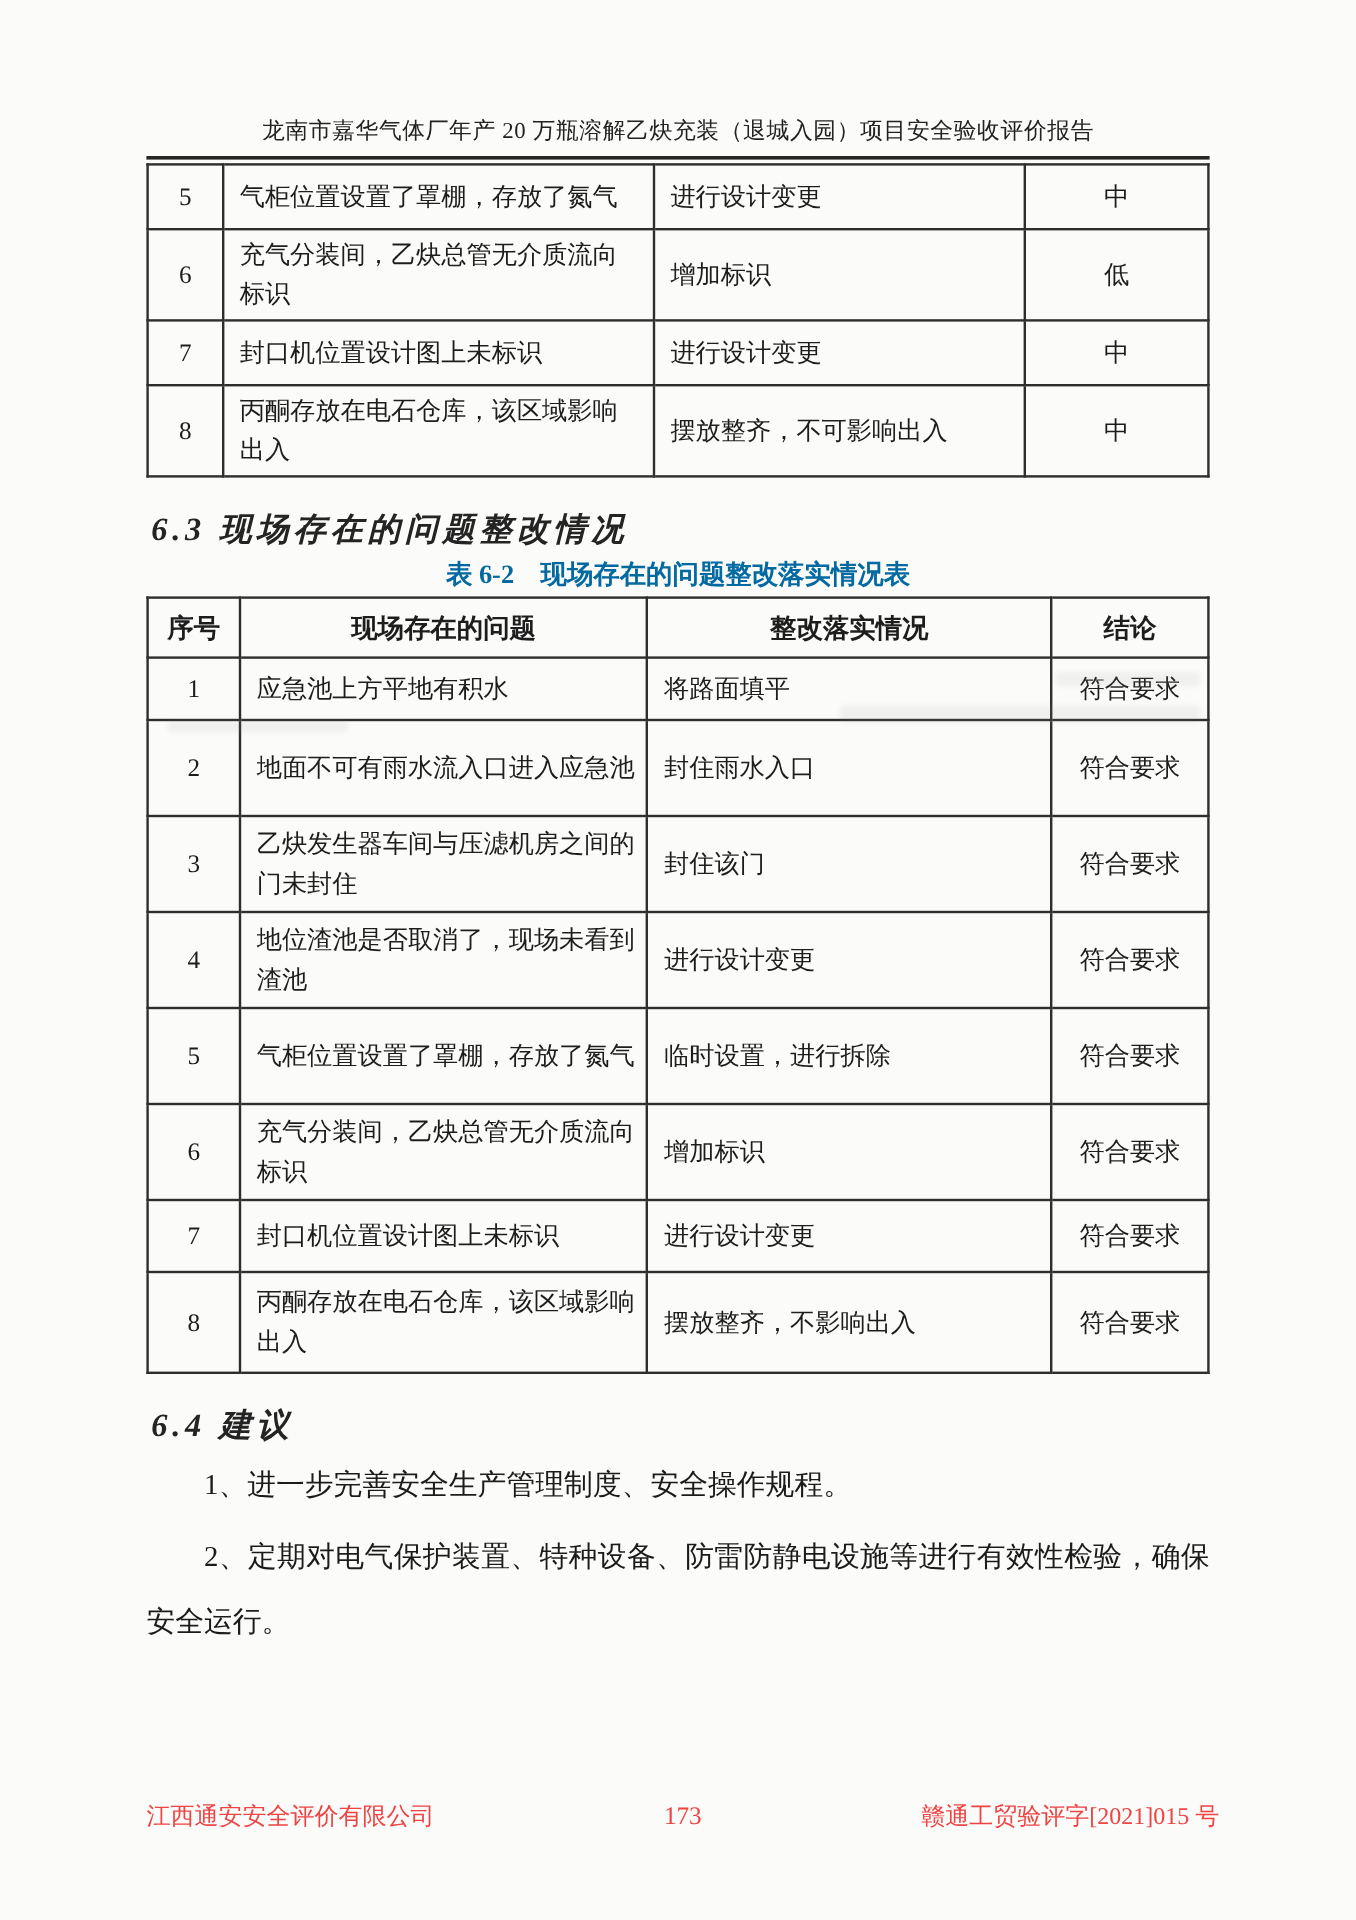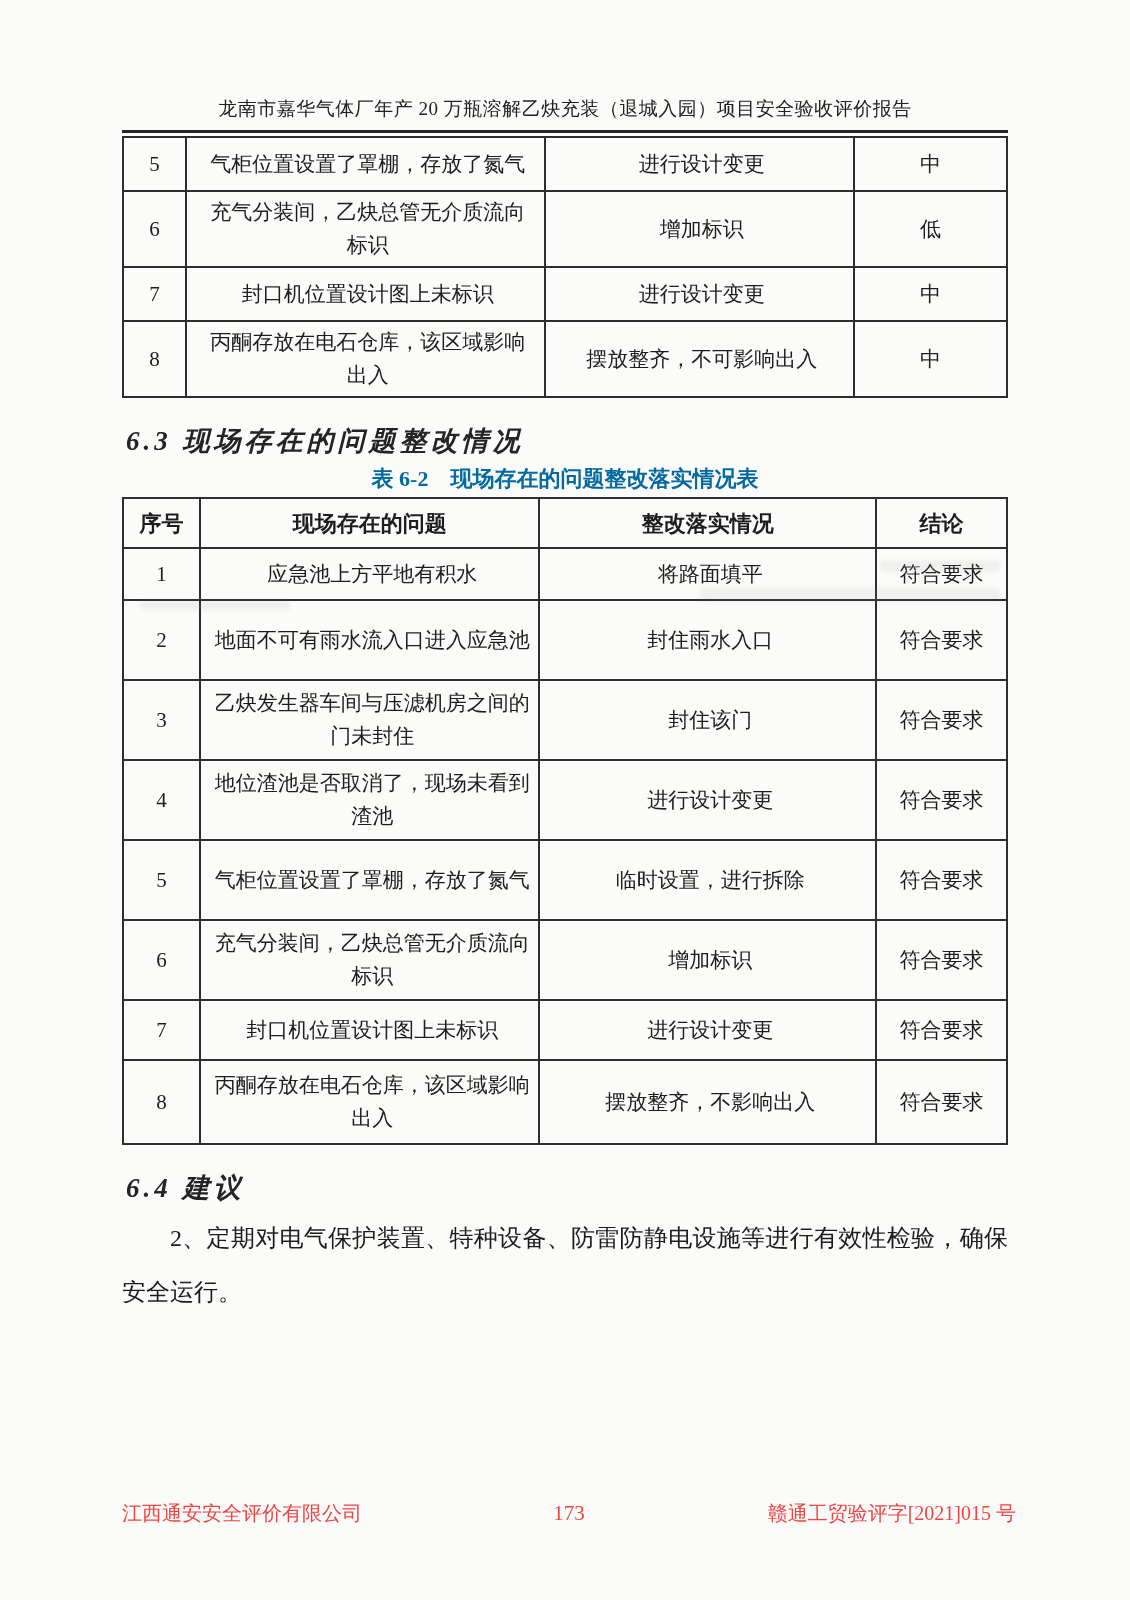--- a/index.html
+++ b/index.html
@@ -31,21 +31,21 @@
   table.tbl td, table.tbl th {
     border:2px solid #2e2e2e;
     font-size:21px;
     line-height:33px;
     padding:4px 8px;
     vertical-align:middle;
     overflow:hidden;
   }
   table.tbl th { font-size:22px; font-weight:bold; text-align:center; }
   .c-num  { text-align:center; }
-  .c-left { text-align:center; padding-left:13px !important;margin-left:48px; }
+  .c-left { text-align:left; padding-left:13px !important;margin-left:48px; }
 
   .tbl-top .r-s td { height:44px; }
   .tbl-top .r-d td { height:66px; }
 
   .tbl-62 .hrow th { height:40px; }
   .tbl-62 .r-s td { height:42px; }
   .tbl-62 .r-m td { height:50px; }
   .tbl-62 .r-d td { height:70px; }
   .tbl-62 .r-l td { height:74px; }
 
@@ -212,20 +212,21 @@
         <td class="c-num">8</td>
         <td class="c-left">丙酮存放在电石仓库，该区域影响出入</td>
         <td class="c-left">摆放整齐，不影响出入</td>
         <td class="c-num">符合要求</td>
       </tr>
     </tbody>
   </table>
 
   <h2 class="sec">6.4 建议</h2>
 
+  <p class="item">1、进一步完善安全生产管理制度、安全操作规程。</p>
   <p class="item">2、定期对电气保护装置、特种设备、防雷防静电设施等进行有效性检验，确保安全运行。</p>
 
 </div>
 
 <div class="footer">
   <span class="f-left">江西通安安全评价有限公司</span>
   <span class="f-mid">173</span>
   <span class="f-right">赣通工贸验评字[2021]015 号</span>
 </div>
 

